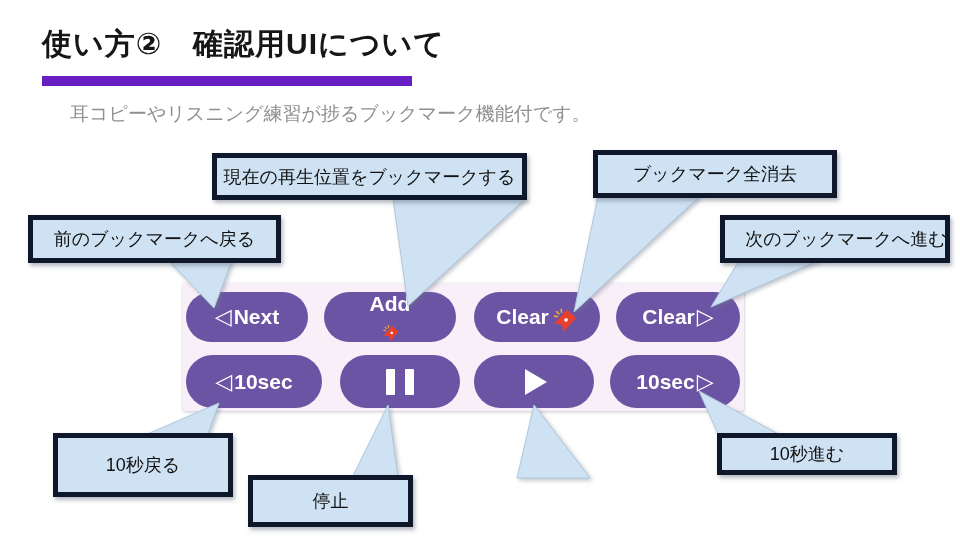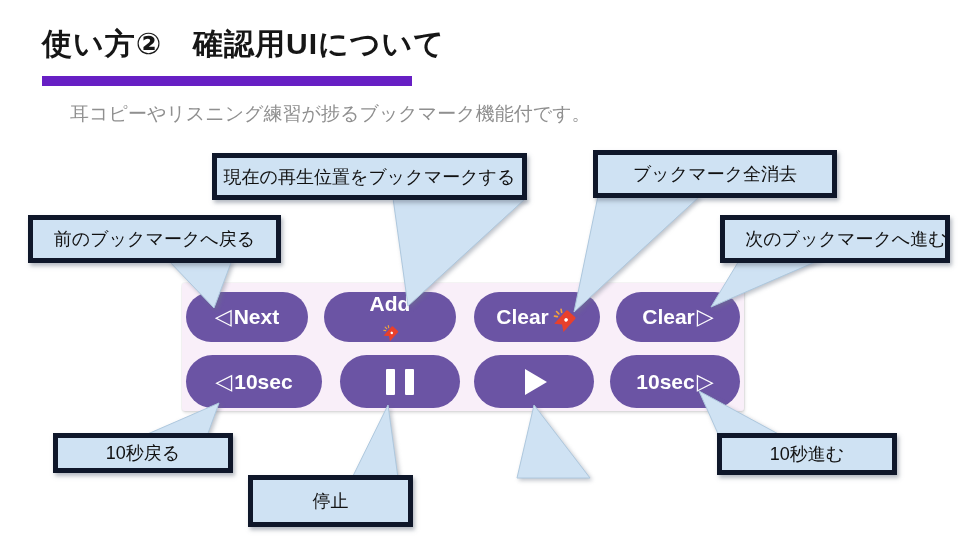--- a/index.html
+++ b/index.html
@@ -48,21 +48,21 @@
   .callout{
     position:absolute;z-index:3;background:#cfe2f3;border:5px solid #0f172a;
     box-shadow:2px 3px 4px rgba(110,120,135,0.5);
     display:flex;align-items:center;justify-content:center;
     font-size:18px;color:#111111;white-space:nowrap;box-sizing:border-box;
   }
   .co-prev  {left:28px; top:215px;width:253px;height:48px;}
   .co-add   {left:212px;top:153px;width:315px;height:47px;}
   .co-clear {left:593px;top:150px;width:244px;height:48px;}
   .co-next  {left:720px;top:215px;width:230px;height:48px;padding-left:22px;}
-  .co-back10{left:53px; top:433px;width:180px;height:40px;}
+  .co-back10{left:53px; top:433px;width:180px;height:64px;}
   .co-pause {left:248px;top:475px;width:165px;height:52px;}
   .co-play  {left:515px;top:475px;width:178px;height:52px;}
   .co-fwd10 {left:717px;top:433px;width:180px;height:42px;}
   
   .b-prev  {left:4px;  top:9px; width:122px;height:50px;}
   .b-add   {left:142px;top:9px; width:132px;height:50px;flex-direction:column;}
   .b-clear {left:292px;top:9px; width:126px;height:50px;}
   .b-next  {left:434px;top:9px; width:124px;height:50px;}
   .b-back10{left:4px;  top:72px;width:136px;height:53px;}
   .b-pause {left:158px;top:72px;width:120px;height:53px;}

